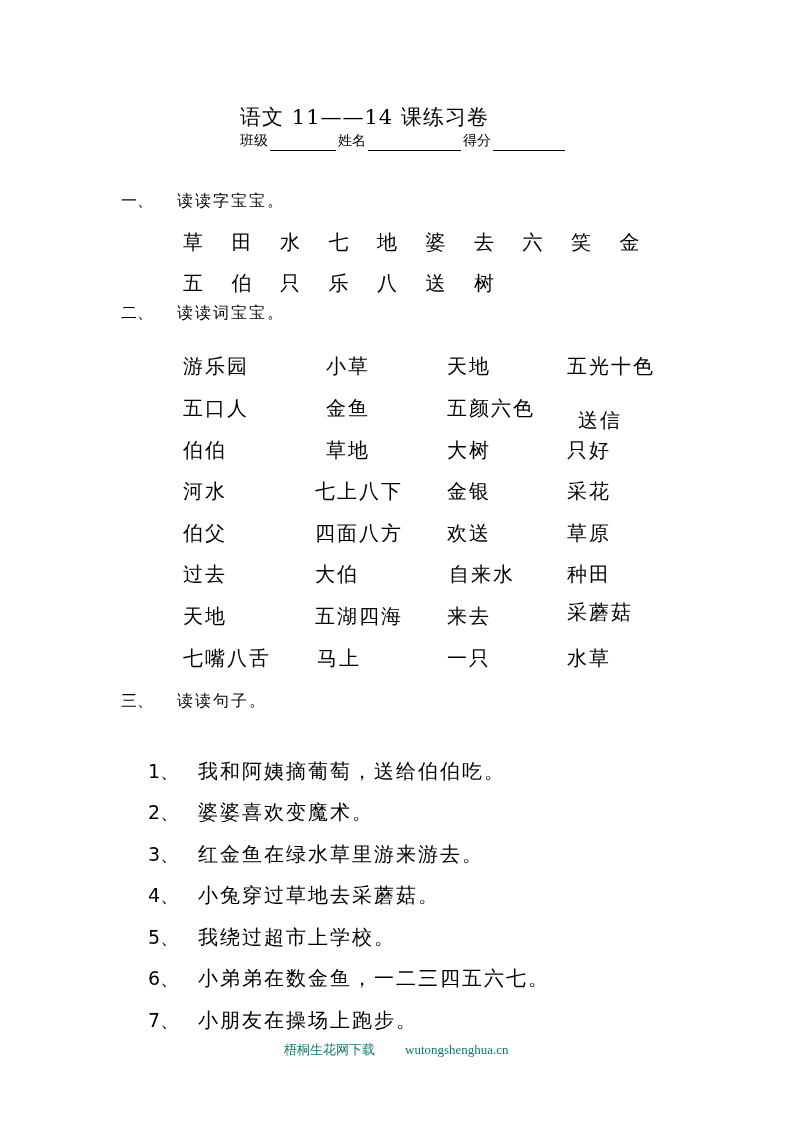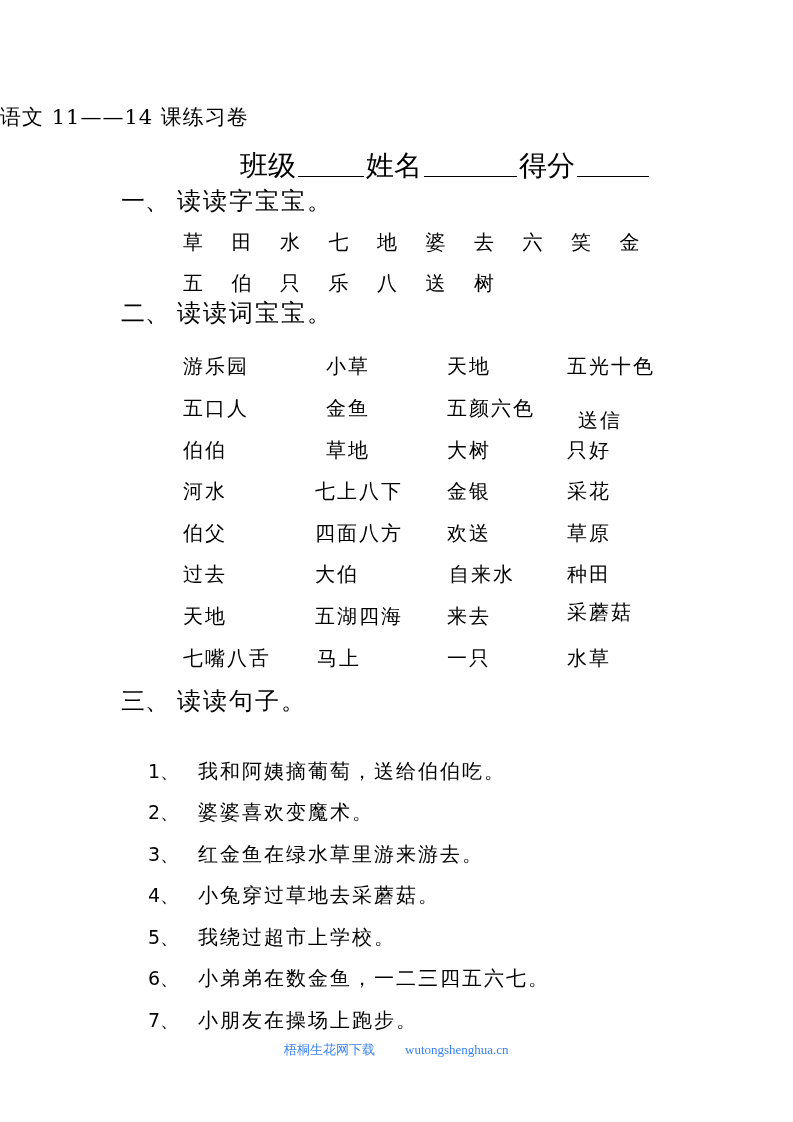--- a/index.html
+++ b/index.html
@@ -3,43 +3,43 @@
   <meta charset="utf-8">
   <style>
     html, body { margin: 0; padding: 0; background: #ffffff; }
     body {
       width: 793px; height: 1122px; position: relative; overflow: hidden;
       font-family: "DejaVu Serif", "Liberation Serif", serif;
       color: #000;
     }
     .abs { position: absolute; white-space: nowrap; }
     .title {
-      left: 0; width: 729px; top: 103px; 
+      left: 0; width: 729px; top: 103px; text-align: center;
       font-size: 21px; line-height: 28px; letter-spacing: 1px;
     }
     .meta-row {
-      top: 152px; left: 240px; font-size: 28px; line-height: 28px;
+      top: 126px; left: 240px; font-size: 14px; line-height: 28px;
       display: flex; align-items: flex-end;
     }
     .blank {
       display: inline-block; border-bottom: 1.3px solid #000; height: 24px; margin: 0 2px 3px 2px;
     }
-    .section-head { left: 121px; font-size: 24px; line-height: 28px; letter-spacing: 2px; }
+    .section-head { left: 121px; font-size: 16px; line-height: 28px; letter-spacing: 2px; }
     .section-head .num { display: inline-block; width: 56px; letter-spacing: 0; }
     .char-row { left: 183px; font-size: 20px; line-height: 28px; display: flex; }
     .char-row span { display: inline-block; width: 48.5px; }
     .word { font-size: 20px; line-height: 28px; letter-spacing: 2px; }
     .sentence { left: 148px; font-size: 20px; line-height: 28px; letter-spacing: 2px; margin-top: 28px; }
     .sentence .idx {
       display: inline-block; width: 50px; letter-spacing: 0;
       font-family: "DejaVu Sans", "Liberation Sans", sans-serif; font-size: 19px;
     }
     .footer {
       top: 1041px; left: 284px; font-size: 13px; line-height: 18px;
-      font-family: "Liberation Serif", "DejaVu Serif", serif; color: #3b82f6;
+      font-family: "Liberation Serif", "DejaVu Serif", serif; color: #0f766e;
     }
     .footer .gap { display: inline-block; width: 30px; }
   </style>
 </head>
 <body>
 
 <div class="abs title">语文 11——14 课练习卷</div>
 
 <div class="abs meta-row">
   <span>班级</span>

